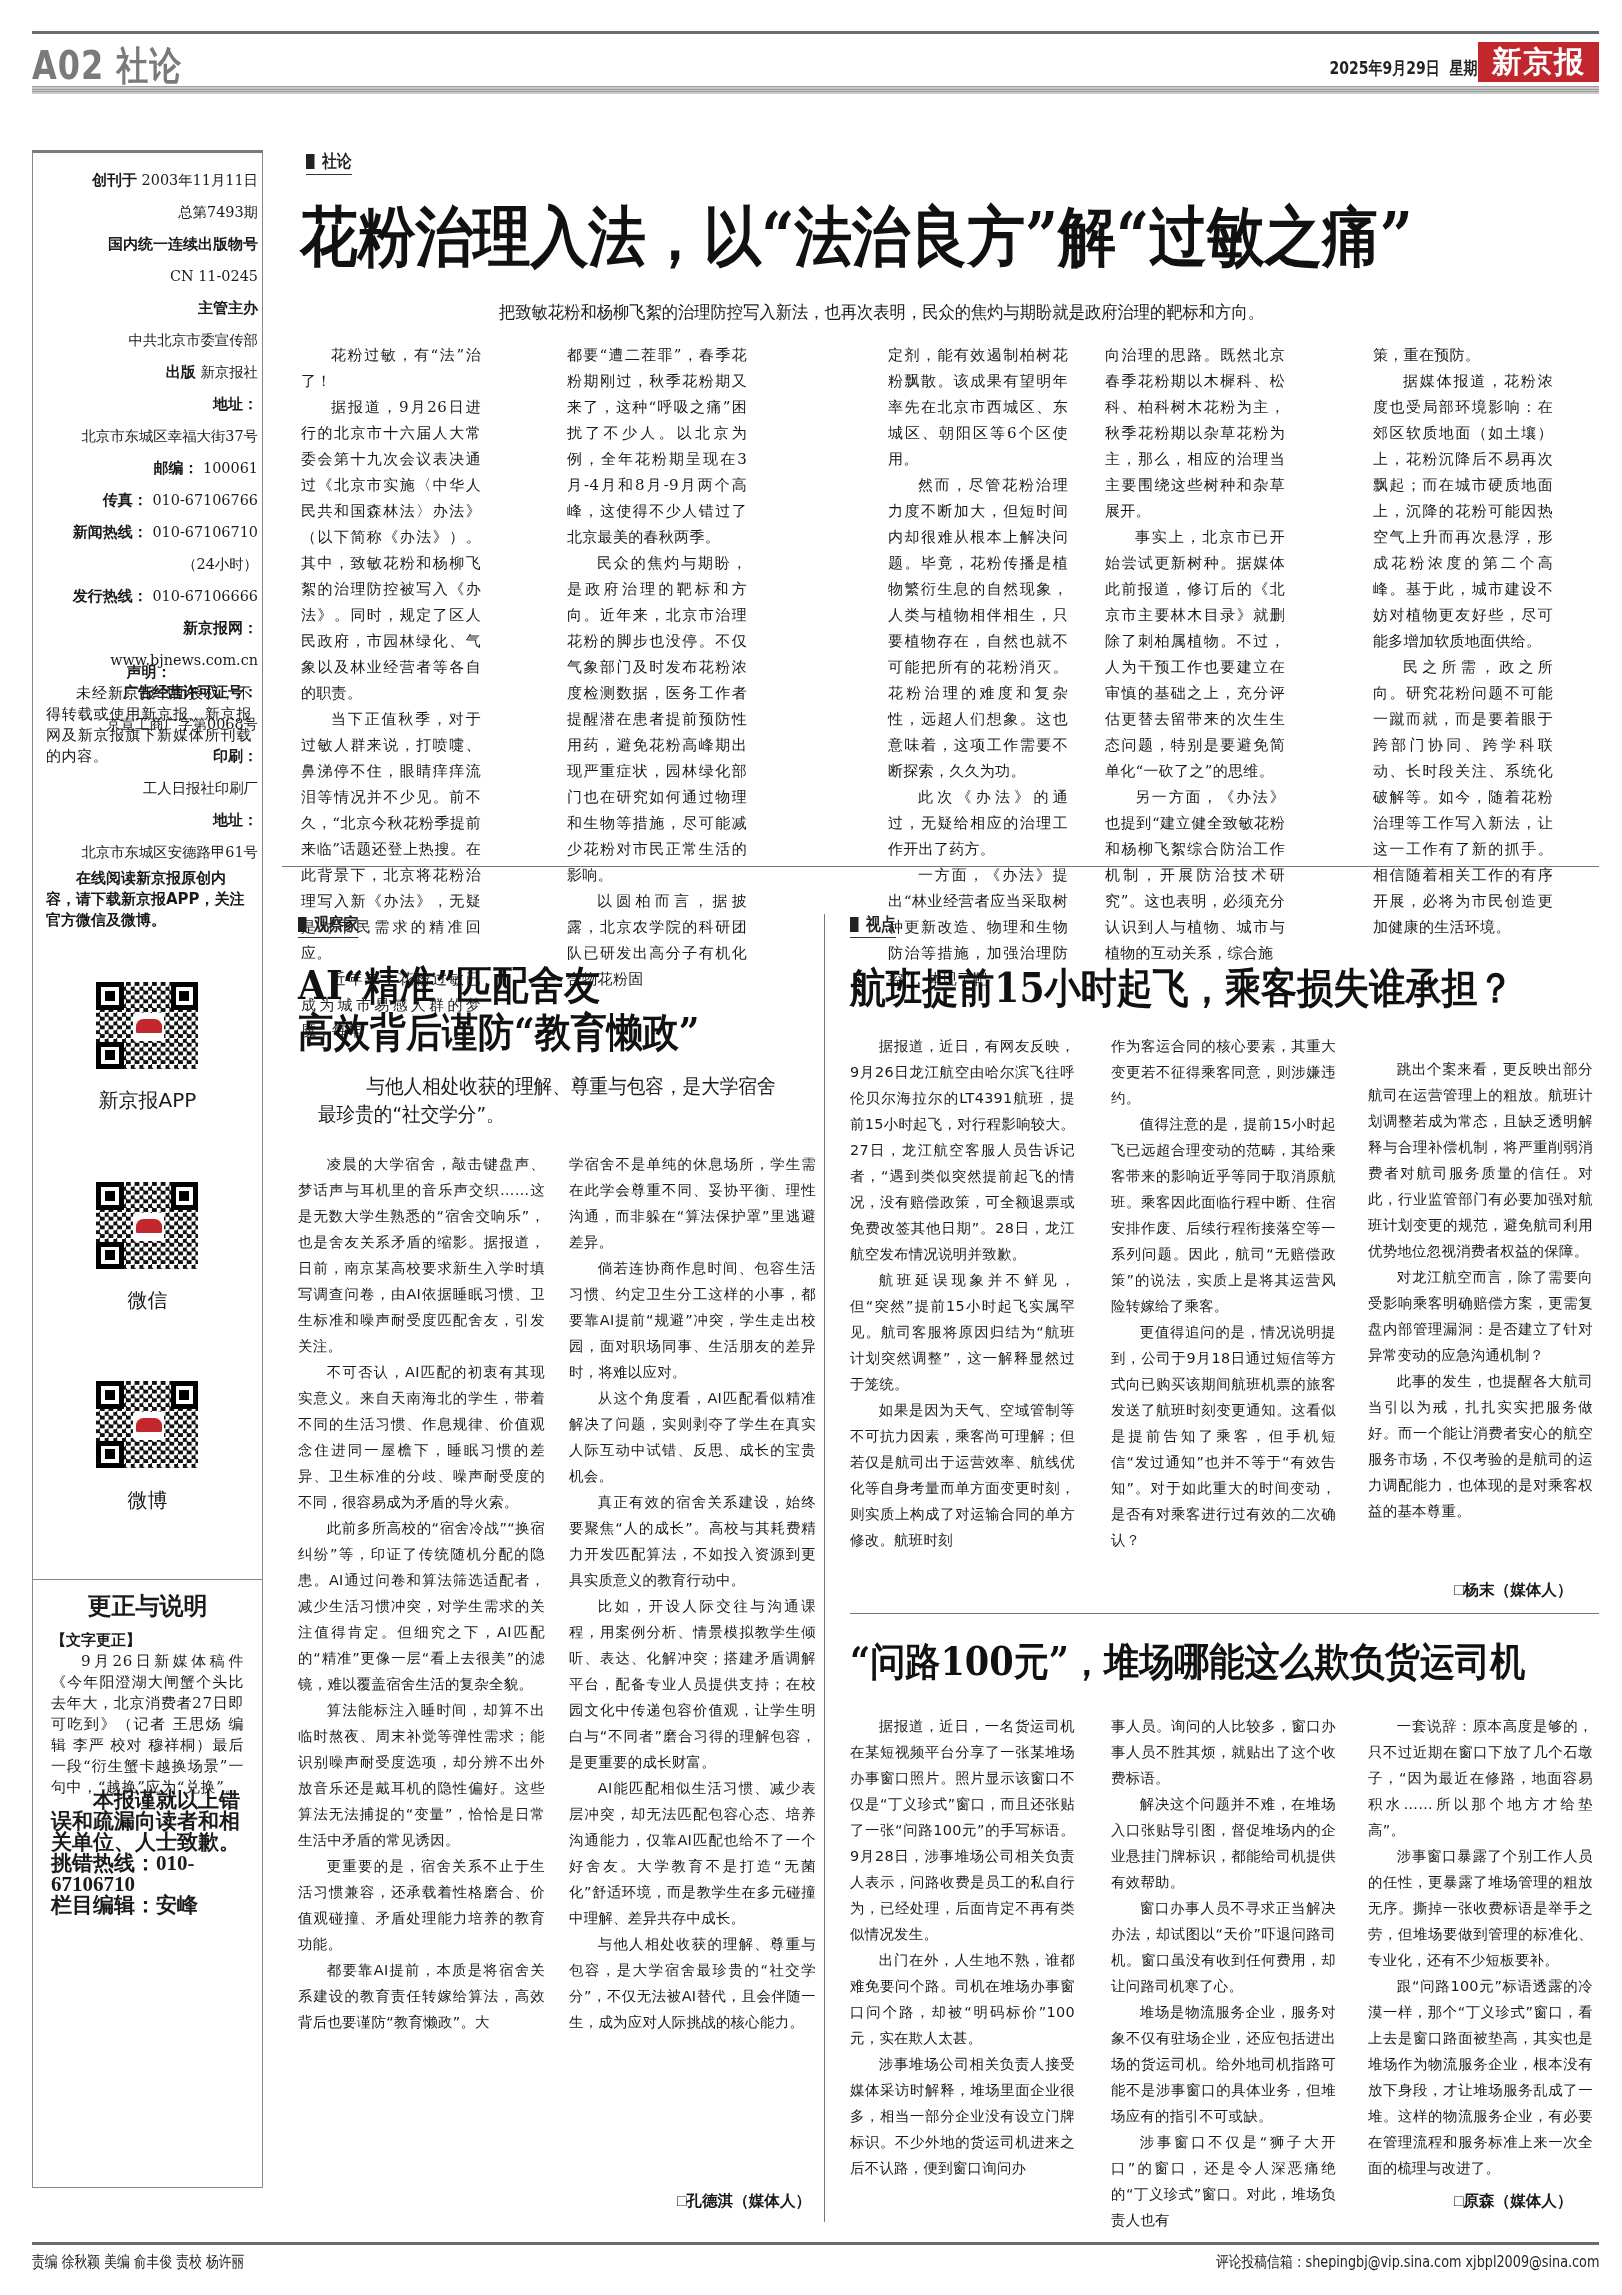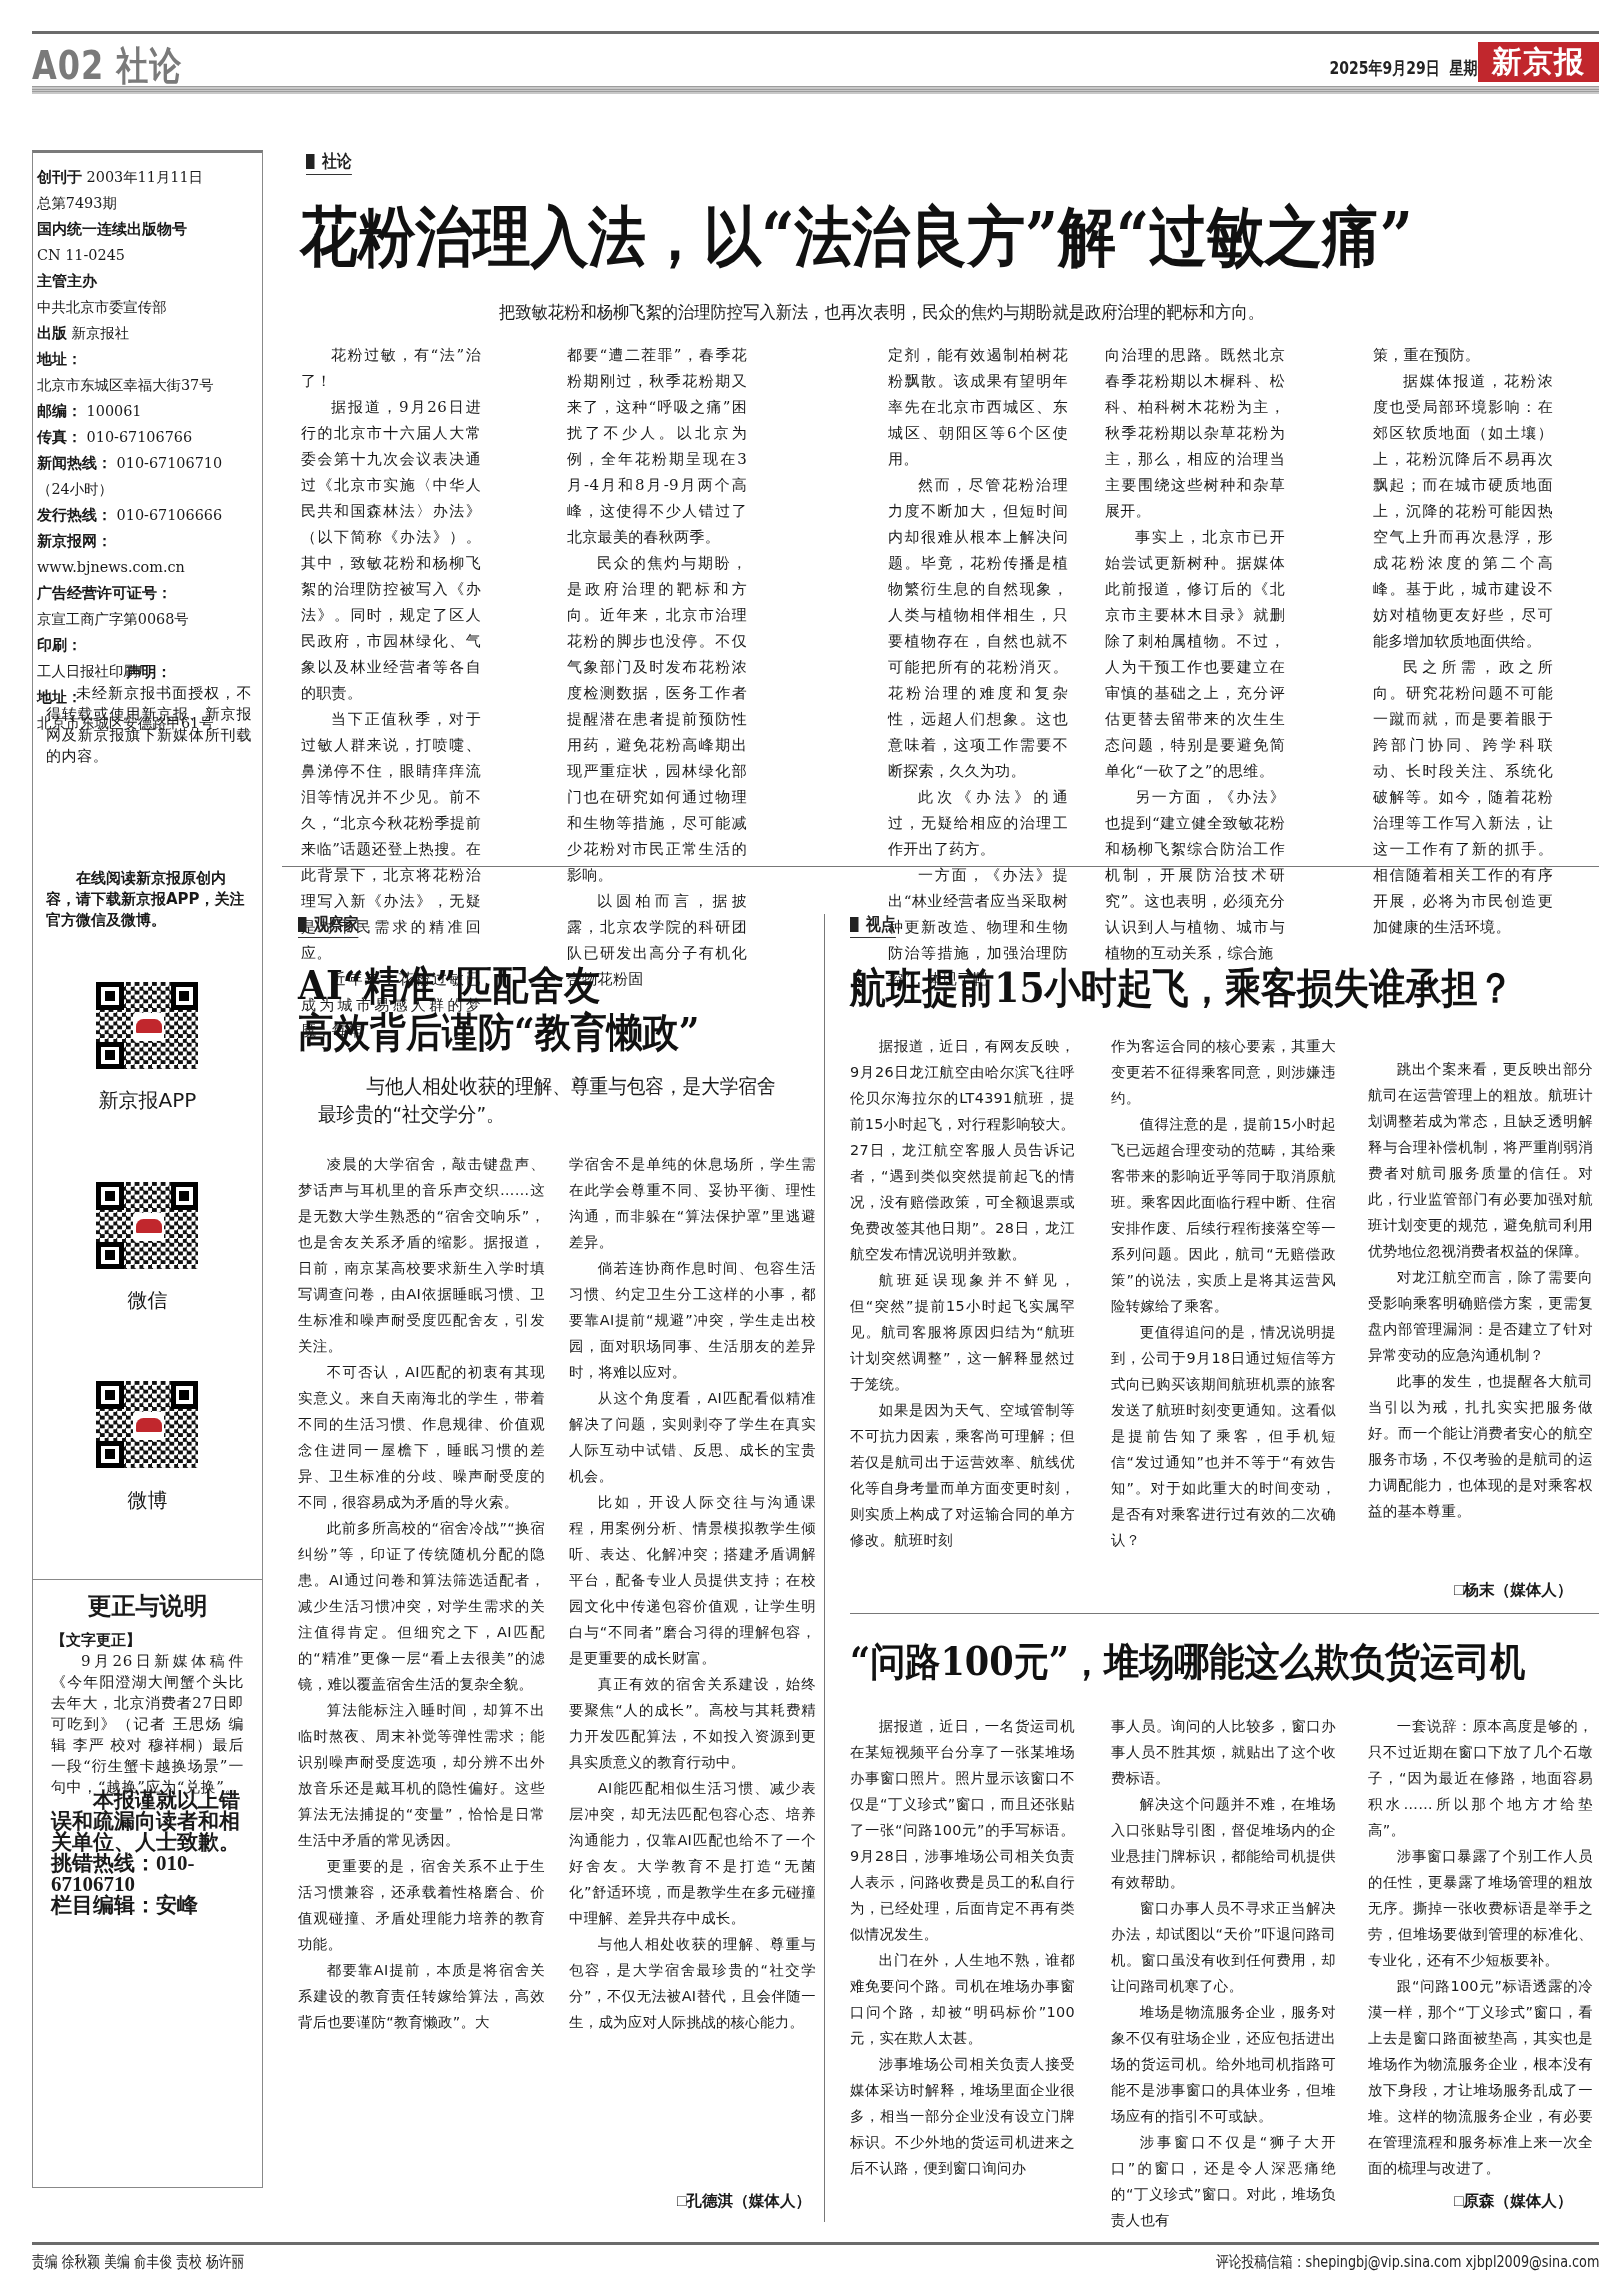--- a/index.html
+++ b/index.html
@@ -8,21 +8,21 @@
 
   
   .top-rule { position: absolute; left: 32px; top: 31px; width: 1567px; height: 2.5px; background: #6b6b6b; }
   .page-label { position: absolute; left: 32px; top: 39px; font-family: "DejaVu Sans", "Liberation Sans", sans-serif; font-size: 39px; font-weight: bold; color: #7a7a7a; letter-spacing: 1.2px; transform: scaleX(0.82); transform-origin: left top; }
   .date-line { position: absolute; right: 132px; top: 56px; font-family: "DejaVu Sans", sans-serif; font-size: 17.5px; font-weight: bold; color: #222; transform: scaleX(0.8); transform-origin: right top; }
   .brand-logo { position: absolute; left: 1478px; top: 42px; width: 121px; height: 40px; background: #c1272d; color: #fff; font-family: "DejaVu Sans", sans-serif; font-weight: bold; font-size: 30px; text-align: center; line-height: 40px; letter-spacing: 1.2px; }
   .band { position: absolute; left: 32px; top: 86px; width: 1567px; height: 7.5px; background: repeating-linear-gradient(to bottom, #9c9c9c 0 1.2px, #c8c8c8 1.2px 2.5px); }
 
   
   .sidebar-box { position: absolute; left: 32px; top: 150px; width: 231px; height: 1623px; border: 1.2px solid #888; border-top: 3.7px solid #7a7a7a; border-bottom: none; }
-  .info { position: absolute; left: 37px; top: 164px; width: 221px; text-align: left; font-size: 15px; line-height: 26px; }
+  .info { position: absolute; left: 37px; top: 164px; width: 221px; text-align: right; font-size: 15px; line-height: 32px; }
   .info .b { font-family: "DejaVu Sans", sans-serif; font-weight: bold; font-size: 15px; }
   .info .n { font-family: "DejaVu Serif", serif; font-size: 14.4px; }
   .notice { position: absolute; left: 46px; top: 662px; width: 206px; font-size: 15px; line-height: 21px; text-align: justify; }
   .notice .t { text-align: center; font-family: "DejaVu Sans", sans-serif; font-weight: bold; display: block; }
   .notice .p { text-indent: 2em; display: block; letter-spacing: 0.6px; }
   .online { position: absolute; left: 46px; top: 868px; width: 206px; font-family: "DejaVu Sans", sans-serif; font-weight: bold; font-size: 15px; line-height: 21px; text-indent: 2em; }
   .qr { position: absolute; left: 94px; width: 106px; height: 91px; background:
       linear-gradient(#000,#000) 0 0/27.5px 27.5px no-repeat,
       linear-gradient(#000,#000) 79px 0/27.5px 27.5px no-repeat,
       linear-gradient(#000,#000) 0 64px/27.5px 27.5px no-repeat,
@@ -189,22 +189,22 @@
     <p>不可否认，AI匹配的初衷有其现实意义。来自天南海北的学生，带着不同的生活习惯、作息规律、价值观念住进同一屋檐下，睡眠习惯的差异、卫生标准的分歧、噪声耐受度的不同，很容易成为矛盾的导火索。</p>
     <p>此前多所高校的“宿舍冷战”“换宿纠纷”等，印证了传统随机分配的隐患。AI通过问卷和算法筛选适配者，减少生活习惯冲突，对学生需求的关注值得肯定。但细究之下，AI匹配的“精准”更像一层“看上去很美”的滤镜，难以覆盖宿舍生活的复杂全貌。</p>
     <p>算法能标注入睡时间，却算不出临时熬夜、周末补觉等弹性需求；能识别噪声耐受度选项，却分辨不出外放音乐还是戴耳机的隐性偏好。这些算法无法捕捉的“变量”，恰恰是日常生活中矛盾的常见诱因。</p>
     <p>更重要的是，宿舍关系不止于生活习惯兼容，还承载着性格磨合、价值观碰撞、矛盾处理能力培养的教育功能。</p>
     <p>都要靠AI提前，本质是将宿舍关系建设的教育责任转嫁给算法，高效背后也要谨防“教育懒政”。大</p>
   </div>
 <div class="col sans" style="left:569px; top:1151px; width:247px;">
     <p class="cont">学宿舍不是单纯的休息场所，学生需在此学会尊重不同、妥协平衡、理性沟通，而非躲在“算法保护罩”里逃避差异。</p>
     <p>倘若连协商作息时间、包容生活习惯、约定卫生分工这样的小事，都要靠AI提前“规避”冲突，学生走出校园，面对职场同事、生活朋友的差异时，将难以应对。</p>
     <p>从这个角度看，AI匹配看似精准解决了问题，实则剥夺了学生在真实人际互动中试错、反思、成长的宝贵机会。</p>
+    <p>真正有效的宿舍关系建设，始终要聚焦“人的成长”。高校与其耗费精力开发匹配算法，不如投入资源到更具实质意义的教育行动中。</p>
     <p>比如，开设人际交往与沟通课程，用案例分析、情景模拟教学生倾听、表达、化解冲突；搭建矛盾调解平台，配备专业人员提供支持；在校园文化中传递包容价值观，让学生明白与“不同者”磨合习得的理解包容，是更重要的成长财富。</p>
-    <p>真正有效的宿舍关系建设，始终要聚焦“人的成长”。高校与其耗费精力开发匹配算法，不如投入资源到更具实质意义的教育行动中。</p>
     <p>AI能匹配相似生活习惯、减少表层冲突，却无法匹配包容心态、培养沟通能力，仅靠AI匹配也给不了一个好舍友。大学教育不是打造“无菌化”舒适环境，而是教学生在多元碰撞中理解、差异共存中成长。</p>
     <p>与他人相处收获的理解、尊重与包容，是大学宿舍最珍贵的“社交学分”，不仅无法被AI替代，且会伴随一生，成为应对人际挑战的核心能力。</p>
   </div>
 <div class="byline" style="left:677px; top:2191px;">□孔德淇（媒体人）</div>
 
 <div class="sec-tag" style="left:850px; top:912px;"><span class="sq"></span><span>视点</span></div>
 <div class="hl" style="left:850px; top:961px; font-size:41px; transform:scaleX(0.88);">航班提前15小时起飞，乘客损失谁承担？</div>
 <div class="col sans" style="left:850px; top:1033px; width:225px;">
     <p>据报道，近日，有网友反映，9月26日龙江航空由哈尔滨飞往呼伦贝尔海拉尔的LT4391航班，提前15小时起飞，对行程影响较大。27日，龙江航空客服人员告诉记者，“遇到类似突然提前起飞的情况，没有赔偿政策，可全额退票或免费改签其他日期”。28日，龙江航空发布情况说明并致歉。</p>
     <p>航班延误现象并不鲜见，但“突然”提前15小时起飞实属罕见。航司客服将原因归结为“航班计划突然调整”，这一解释显然过于笼统。</p>

